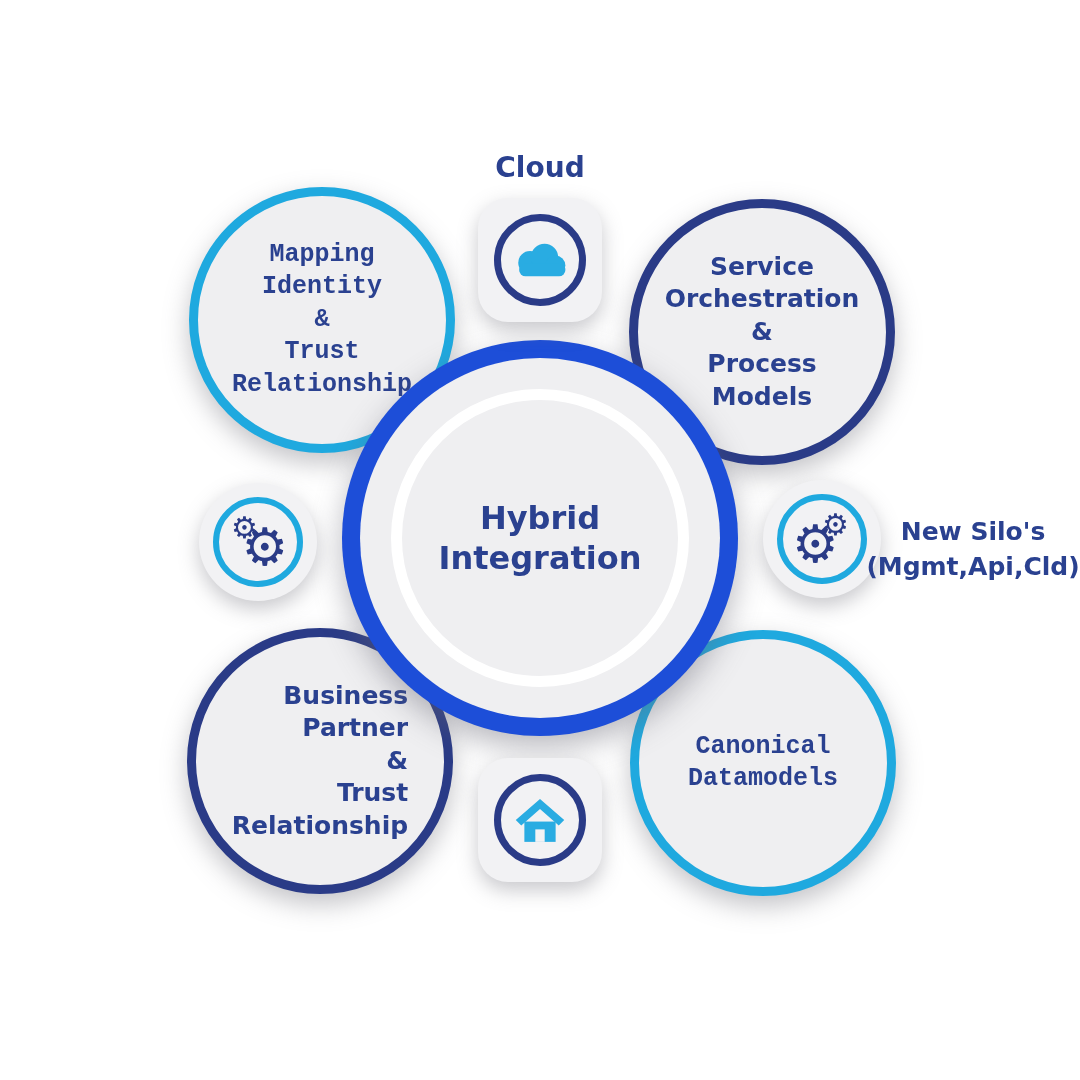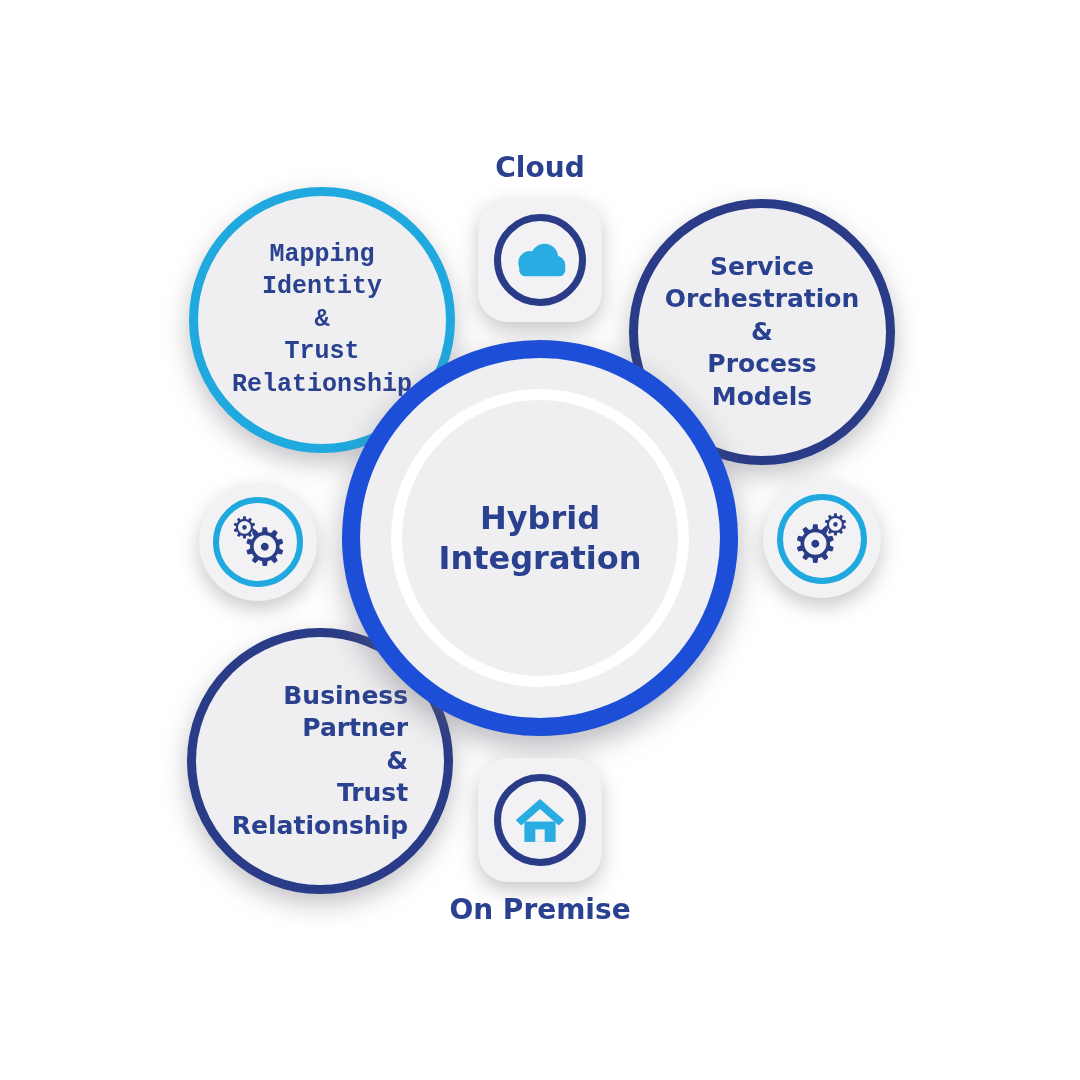--- a/index.html
+++ b/index.html
@@ -156,20 +156,24 @@
   </div>
 
   <div class="satellite ring-navy-border" id="sat-bottom-left">
     <div class="sat-label">Business
 Partner
 &amp;
 Trust
 Relationship</div>
   </div>
 
+  <div class="satellite ring-cyan-border" id="sat-bottom-right">
+    <div class="sat-label">Canonical
+Datamodels</div>
+  </div>
 
   <div id="center-outer">
     <div id="center-gray">
       <div id="center-ring">
         <div id="center-label">Hybrid
 Integration</div>
       </div>
     </div>
   </div>
 
@@ -191,29 +195,30 @@
     <div class="badge-ring-navy">
       <svg class="icon-svg" width="50" height="46" viewBox="0 0 64 58">
         <g fill="#29ACE2">
           <polygon points="32,2 63,29 56,36 32,15 8,36 1,29"></polygon>
           <rect x="12" y="31" width="40" height="26"></rect>
         </g>
         <rect x="26" y="41" width="12" height="16" fill="#F2F2F4"></rect>
       </svg>
     </div>
   </div>
-  <div class="float-label" id="label-on-premise">On Premise</div>
 
   <div class="tile" id="tile-gear-left">
     <div class="badge-ring-cyan">
       <span class="gear gear-small">⚙</span>
       <span class="gear gear-big">⚙</span>
     </div>
   </div>
 
   <div class="tile" id="tile-gear-right">
     <div class="badge-ring-cyan">
       <span class="gear gear-small">⚙</span>
       <span class="gear gear-big">⚙</span>
     </div>
   </div>
+  <div class="float-label" id="label-new">New Silo's
+(Mgmt,Api,Cld)</div>
 
 </div>
 
 </body></html>

